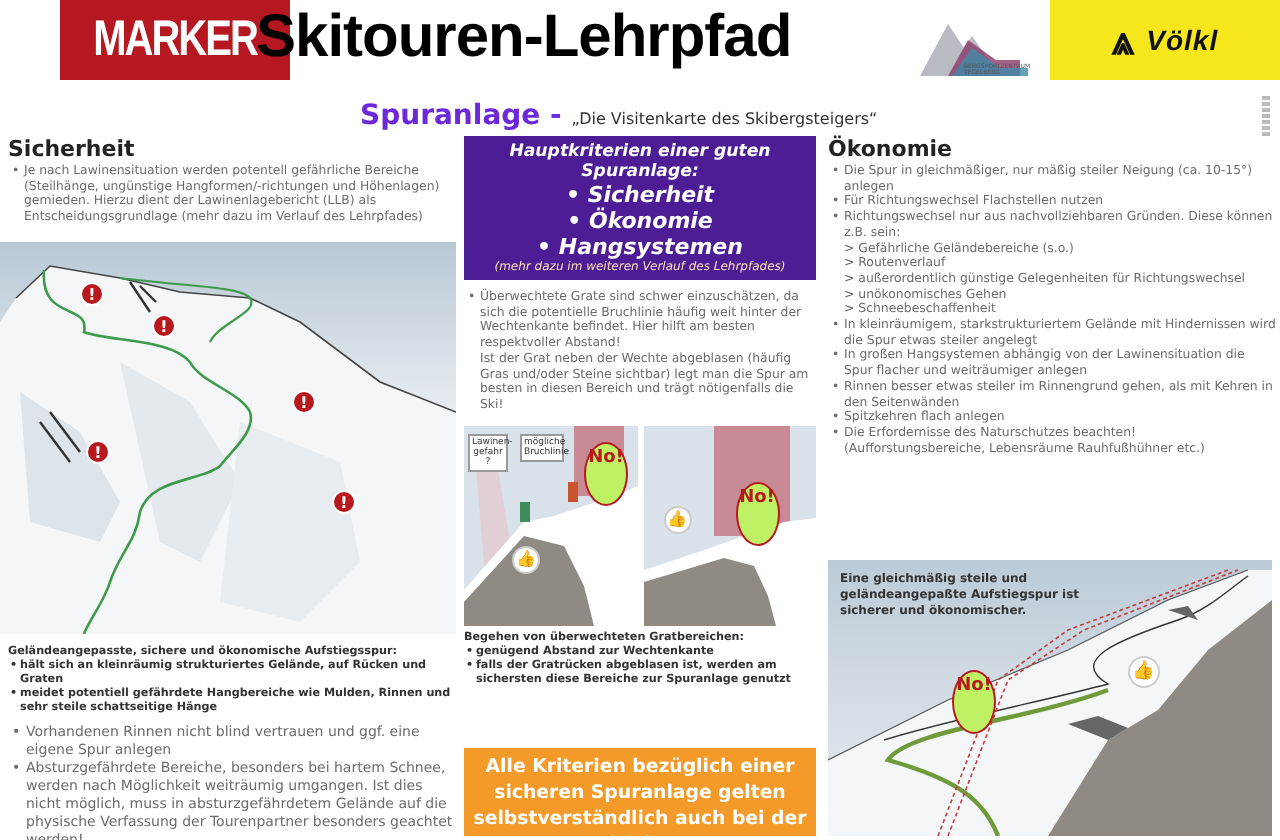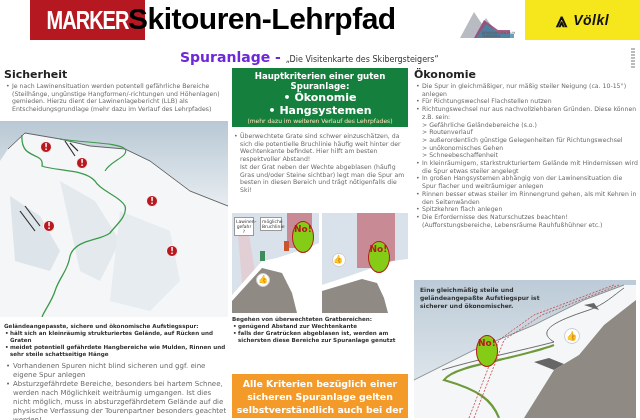--- a/index.html
+++ b/index.html
@@ -33,30 +33,30 @@
   .bul-lg { font-size: 7px; line-height: 9px; color: #6b6b6b; padding-left: 9px; position: relative; }
   .bul-lg::before { content: "•"; position: absolute; left: 2px; top: 0; }
 
   .mountain1 { position: absolute; left: 0; top: 121px; width: 228px; height: 196px; background: linear-gradient(#b8c8d4 0%, #e4eaef 40%, #fff 70%); overflow: hidden; }
   .warn { position: absolute; width: 12px; height: 12px; border-radius: 50%; background: #b7191f; border: 1px solid #fff; color: #fff; font-size: 8px; font-weight: bold; text-align: center; line-height: 11px; }
 
   .caption-small { font-size: 5.6px; line-height: 7px; color: #333; font-weight: bold; }
   .caption-small .cb { padding-left: 6px; position: relative; font-weight: bold; }
   .caption-small .cb::before { content: "•"; position: absolute; left: 1px; }
 
-  .orange-box { background: #15803d; color: #fff; text-align: center; padding: 3px 2px; }
+  .orange-box { background: #4c1d95; color: #fff; text-align: center; padding: 3px 2px; font-style: italic; }
   .ob-title { font-weight: bold; font-size: 8.6px; }
   .ob-item { font-weight: bold; font-size: 11px; line-height: 13px; }
   .ob-note { font-size: 6px; color: #fde1b8; }
   .orange-bottom { position: absolute; left: 232px; top: 374px; width: 176px; height: 44px; background: #f39a28; color: #fff; text-align: center; font-size: 9.4px; font-weight: bold; line-height: 13px; padding-top: 3px; }
 
   .ridge-imgs { position: absolute; left: 232px; top: 213px; width: 176px; height: 100px; display: flex; gap: 3px; }
   .ridge { position: relative; flex: 1; height: 100px; background: #d9e2ea; overflow: hidden; }
   .ridge svg { position: absolute; left: 0; top: 0; }
-  .no-badge { position: absolute; width: 22px; height: 32px; border-radius: 50%; background: #84cc16; border: 1px solid #b7191f; color: #b7191f; font-weight: bold; font-size: 9px; text-align: center; line-height: 14px; }
+  .no-badge { position: absolute; width: 22px; height: 32px; border-radius: 50%; background: #bef264; border: 1px solid #b7191f; color: #b7191f; font-weight: bold; font-size: 9px; text-align: center; line-height: 14px; }
   .lbl-box { position: absolute; background: #fff; font-size: 4.5px; line-height: 5px; color: #333; padding: 1px; border: 1px solid #999; text-align: center; }
 
   .ski-img { position: absolute; left: 414px; top: 280px; width: 222px; height: 138px; background: linear-gradient(#bccbd7, #e9eef2); overflow: hidden; }
   .ski-img svg { position: absolute; left: 0; top: 0; }
   .ski-caption { position: absolute; left: 6px; top: 6px; font-size: 6px; line-height: 8px; color: #333; font-weight: bold; }
 </style>
 </head>
 <body>
 
 <div class="header">
@@ -109,28 +109,29 @@
   <div class="warn" style="left:166px;top:124px;">!</div>
 </div>
 
 <div style="position:absolute;left:4px;top:323px;width:224px;">
   <div class="caption-small">
     <div>Geländeangepasste, sichere und ökonomische Aufstiegsspur:</div>
     <div class="cb">hält sich an kleinräumig strukturiertes Gelände, auf Rücken und Graten</div>
     <div class="cb">meidet potentiell gefährdete Hangbereiche wie Mulden, Rinnen und sehr steile schattseitige Hänge</div>
   </div>
   <div style="margin-top:4px;">
-    <div class="bul-lg">Vorhandenen Spuren nicht blind sicheren und ggf. eine eigene Spur anlegen</div>
+    <div class="bul-lg">Vorhandenen Rinnen nicht blind vertrauen und ggf. eine eigene Spur anlegen</div>
     <div class="bul-lg">Absturzgefährdete Bereiche, besonders bei hartem Schnee, werden nach Möglichkeit weiträumig umgangen. Ist dies nicht möglich, muss in absturzgefährdetem Gelände auf die physische Verfassung der Tourenpartner besonders geachtet werden!</div>
   </div>
 </div>
 
 <div class="col-mid">
   <div class="orange-box">
     <div class="ob-title">Hauptkriterien einer guten Spuranlage:</div>
+    <div class="ob-item">• <span>Sicherheit</span></div>
     <div class="ob-item">• <span>Ökonomie</span></div>
     <div class="ob-item">• <span>Hangsystemen</span></div>
     <div class="ob-note">(mehr dazu im weiteren Verlauf des Lehrpfades)</div>
   </div>
   <div style="margin-top:5px;">
     <div class="bul">Überwechtete Grate sind schwer einzuschätzen, da sich die potentielle Bruchlinie häufig weit hinter der Wechtenkante befindet. Hier hilft am besten respektvoller Abstand!</div>
     <div class="sub">Ist der Grat neben der Wechte abgeblasen (häufig Gras und/oder Steine sichtbar) legt man die Spur am besten in diesen Bereich und trägt nötigenfalls die Ski!</div>
   </div>
 </div>
 

